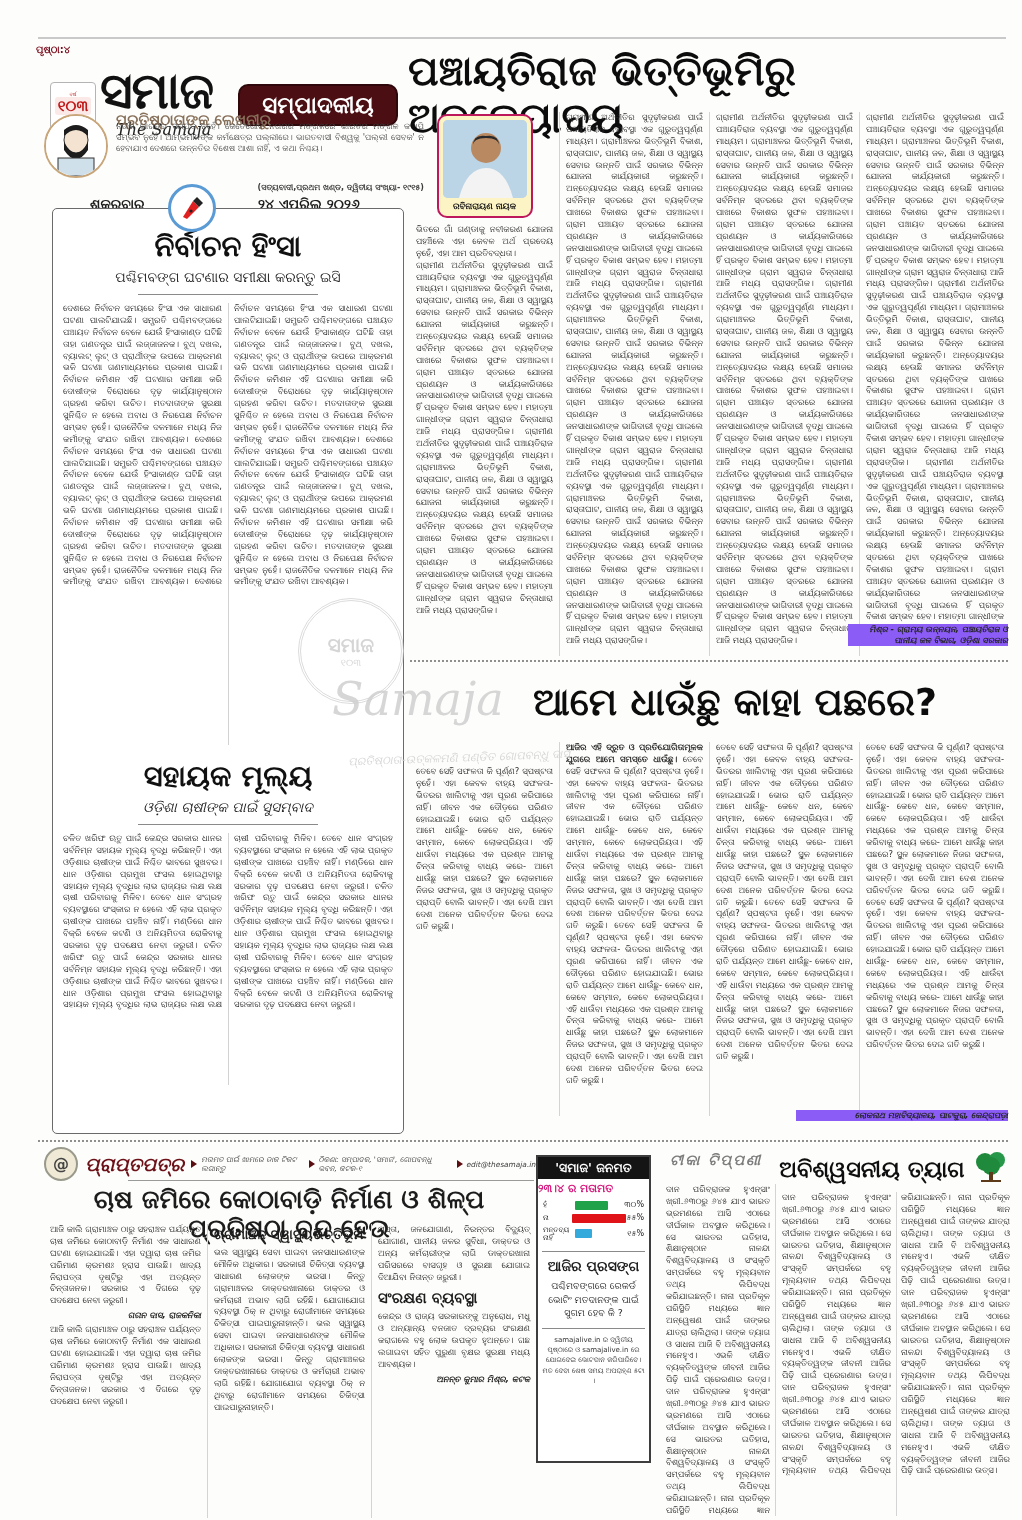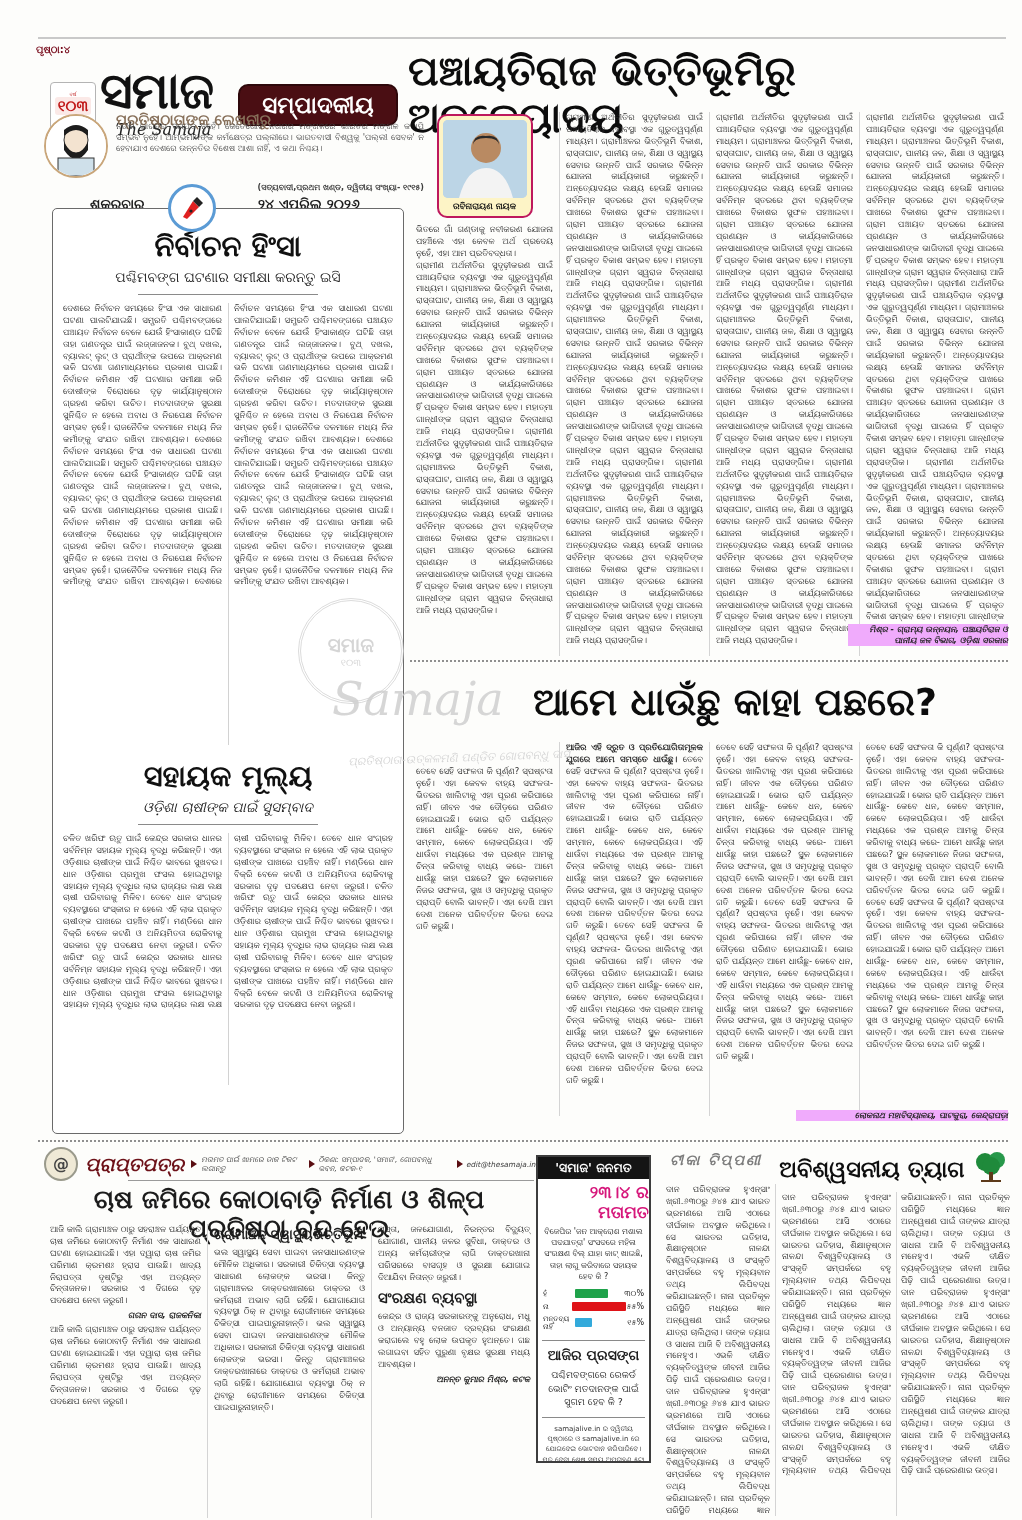--- a/index.html
+++ b/index.html
@@ -41,21 +41,21 @@
   
   .at-head { left:408px; top:48px; width:604px; text-align:left; font-size:41px; font-weight:bold; line-height:1.15; color:#0c0c0c; }
   .cols { display:flex; }
   .col { padding:0 6px; border-right:1px solid #d4d4d4; overflow:hidden; }
   .col:last-child { border-right:none; }
   .at-cols { left:410px; top:112px; width:600px; height:544px; }
   .at-cols .col { width:150px; }
   .photo-box { width:96px; border:2px solid #be185d; background:#fdf4c6; border-radius:10px; padding:4px; margin:2px auto 6px auto; }
   .photo-frame { width:100%; height:78px; background:#bcd5e6; border-radius:5px; overflow:hidden; }
   .photo-name { text-align:center; font-size:8.6px; font-weight:bold; margin-top:3px; color:#111; }
-  .byline { font-size:8.2px; font-style:italic; font-weight:bold; color:#222; text-align:right; background:#f0abfc; z-index:3; line-height:1.35; }
+  .byline { font-size:8.2px; font-style:italic; font-weight:bold; color:#222; text-align:right; background:#8b5cf6; z-index:3; line-height:1.35; }
   .at-byline { left:848px; top:624px; width:160px; }
   .dotted { border-top:2px dotted #8f8f8f; }
   .dots1 { left:410px; top:660px; width:598px; }
   .dots2 { left:38px; top:1140px; width:970px; }
   
   .wm { z-index:5; pointer-events:none; color:#cecece; }
   .wm-emblem { left:298px; top:598px; width:106px; height:106px; border:3px double #cfcfcf; border-radius:50%;
           display:flex; flex-direction:column; align-items:center; justify-content:center; opacity:.75; background:transparent; }
   .wm-emblem .we-t { font-size:20px; font-weight:bold; color:#c8c8c8; }
   .wm-emblem .we-n { font-size:10px; color:#c8c8c8; }
@@ -78,21 +78,21 @@
   .lt-underline { left:128px; top:1180px; width:406px; border-top:1px solid #9a9a9a; }
   .lt-head { left:44px; top:1185px; width:490px; text-align:center; font-size:25.5px; font-weight:bold; line-height:1.12; }
   .lt-cols { left:44px; top:1224px; width:492px; height:294px; }
   .lt-cols .col { width:164px; }
   .subhead { font-size:13.5px; font-weight:bold; margin:2px 0 4px 0; }
   .subhead2 { font-size:15px; text-align:left; margin-top:6px; }
   .sig { font-size:8.4px; font-style:italic; font-weight:bold; text-align:right; margin:3px 0; }
   
   .poll-box { left:536px; top:1155px; width:115px; height:308px; border:2px solid #3d3d3d; background:#fff; overflow:hidden; }
   .poll-head { background:#141414; color:#fff; font-size:12.5px; font-weight:bold; text-align:center; padding:3px 0; }
-  .poll-date { color:#d6177b; font-size:17px; font-weight:bold; text-align:right; padding:3px 0 2px 11px; }
+  .poll-date { color:#d6177b; font-size:11px; font-weight:bold; text-align:left; padding:3px 0 2px 0; }
   .poll-q { font-size:8px; line-height:1.4; text-align:center; padding:2px 5px 4px 5px; color:#222; }
   .poll-rows { padding:0 5px 4px 5px; }
   .poll-row { display:flex; align-items:center; margin:3px 0; }
   .poll-label { font-size:7.2px; width:32px; color:#111; line-height:1.1; }
   .poll-bar { height:9px; border-radius:1px; }
   .poll-val { font-size:8px; margin-left:auto; color:#222; }
   .poll-div { border-top:1px solid #8a8a8a; margin:2px 4px; }
   .poll-topic { font-size:14px; font-weight:bold; text-align:center; padding:4px 0 2px 0; }
   .poll-q2 { font-size:9.5px; line-height:1.45; text-align:center; padding:2px 6px 6px 6px; }
   .poll-note { font-size:7px; line-height:1.45; text-align:center; padding:4px 4px; color:#333; }
@@ -243,21 +243,20 @@
     <p class="fill-text">ରାସ୍ତା, ଜଳଯୋଗାଣ, ନିରନ୍ତର ବିଦ୍ୟୁତ୍ ଯୋଗାଣ, ପାନୀୟ ଜଳର ସୁବିଧା, ଡାକ୍ତର ଓ ଅନ୍ୟ କର୍ମଚାରୀଙ୍କ ଲାଗି ଡାକ୍ତରଖାନା ପରିସରରେ ବାସଗୃହ ଓ ସୁରକ୍ଷା ଯୋଗାଇ ଦିଆଯିବା ନିତାନ୍ତ ଜରୁରୀ।</p>
     <div class="subhead subhead2">ସଂରକ୍ଷଣ ବ୍ୟବସ୍ଥା</div>
     <p class="fill-text">କେନ୍ଦ୍ର ଓ ରାଜ୍ୟ ସରକାରଙ୍କୁ ଅନୁରୋଧ, ମଧୁ ଓ ଅନ୍ୟାନ୍ୟ ବନଜାତ ଦ୍ରବ୍ୟର ସଂରକ୍ଷଣ କରାଗଲେ ବହୁ ଲୋକ ଉପକୃତ ହୁଅନ୍ତେ। ଗଛ ଲଗାଇବା ସହିତ ପୁରୁଣା ବୃକ୍ଷର ସୁରକ୍ଷା ମଧ୍ୟ ଆବଶ୍ୟକ।</p>
     <div class="sig">ଅନନ୍ତ କୁମାର ମିଶ୍ର, କଟକ</div>
   </div>
 </div>
 
 <div class="abs poll-box">
   <div class="poll-head">'ସମାଜ' ଜନମତ</div>
   <div class="poll-date">୨୩।୪ ର ମତାମତ</div>
-  <div class="poll-q">ବିଜେପିର 'ଜନ ଆକ୍ରୋଶ ମଶାଲ ପଦଯାତ୍ରା' ସଂସଦରେ ମହିଳା ସଂରକ୍ଷଣ ବିଲ୍ ଯାହା କାଟ୍ ଖାଇଛି, ତାହା ଲାଗୁ କରିବାରେ ସହାୟକ ହେବ କି ?</div>
   <div class="poll-rows">
     <div class="poll-row">
       <span class="poll-label">ହଁ</span>
       <span class="poll-bar" style="width: 33px; background: rgb(31, 162, 74);"></span>
       <span class="poll-val">୩୦%</span>
     </div>
     <div class="poll-row">
       <span class="poll-label">ନା</span>
       <span class="poll-bar" style="width: 60.5px; background: rgb(223, 19, 24);"></span>
       <span class="poll-val">୫୫%</span>

